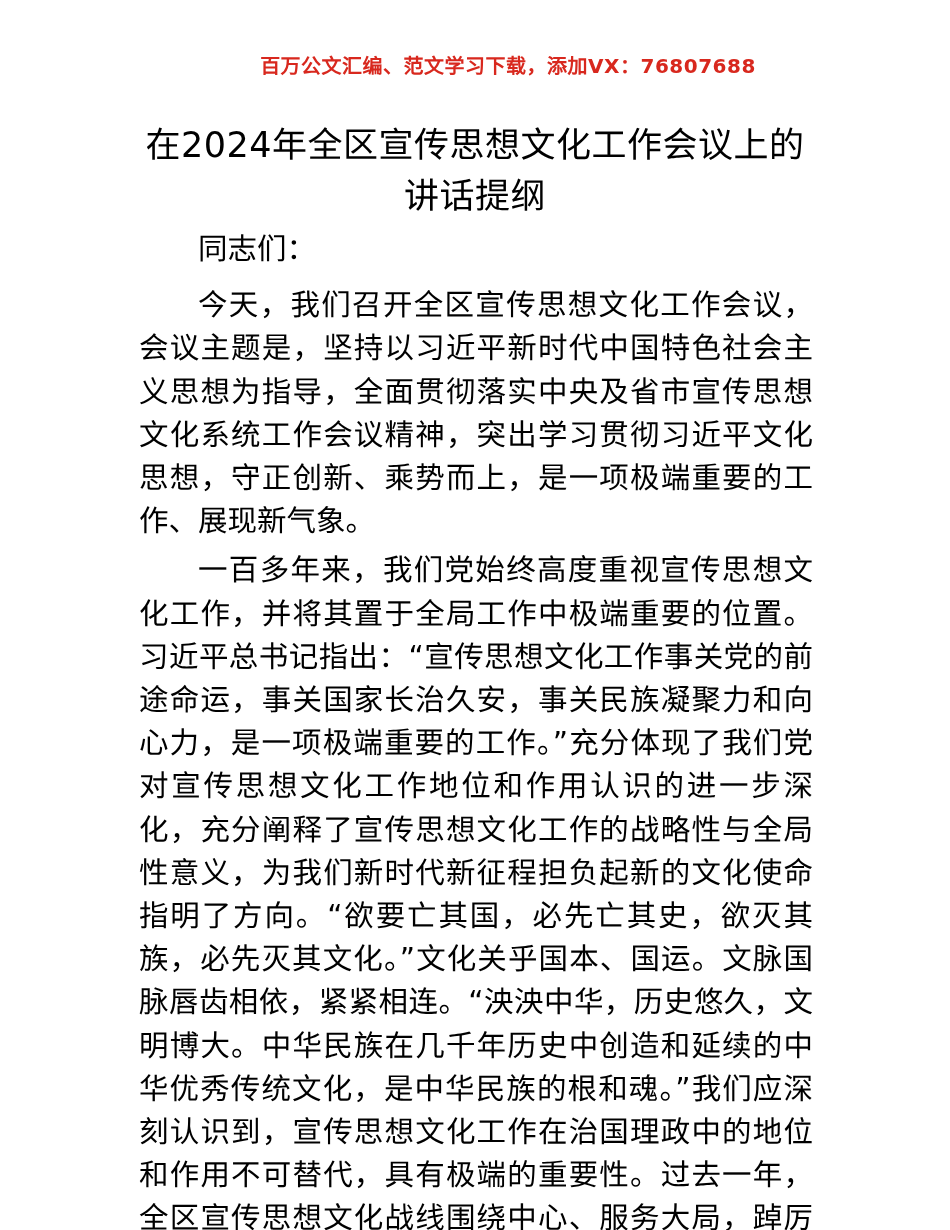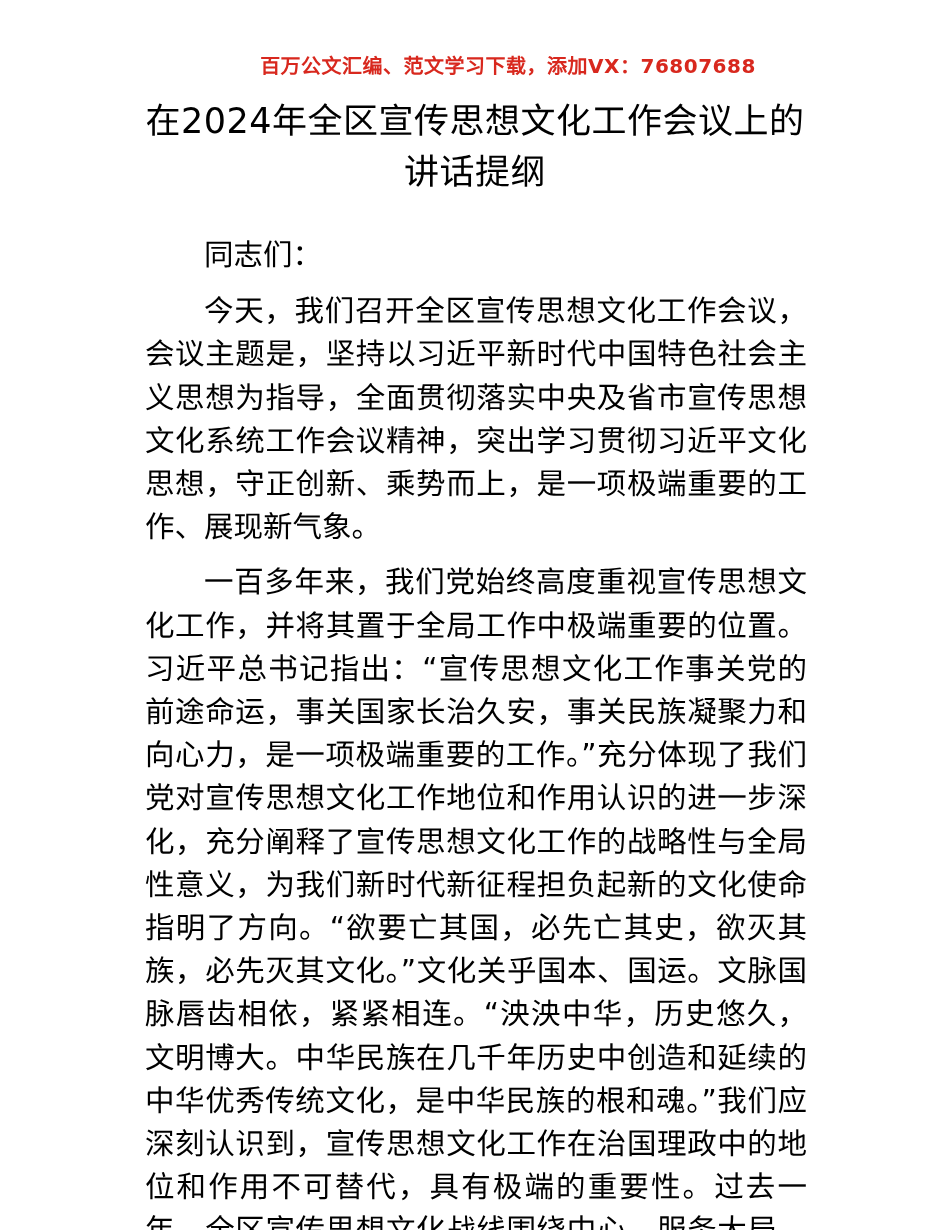--- a/index.html
+++ b/index.html
@@ -32,42 +32,42 @@
     font-weight: bold;
     line-height: 28px;
     letter-spacing: 0.5px;
     white-space: nowrap;
     padding-left: 33px;
   }
 
   
   .doc-title {
     position: absolute;
-    top: 96px;
+    top: 120px;
     left: 133px;
     width: 684px;
     text-align: center;
     font-size: 35px;
     font-weight: normal;
     line-height: 51px;
     letter-spacing: 0.5px;
     color: #000000;
     margin: 0;
   }
 
   
   .body-area {
     position: absolute;
     top: 222px;
     left: 133px;
     width: 686px;
   }
 
   .para {
-    margin: 12px;
+    margin: 6px;
     color: #000000;
     font-size: 29.5px;
     line-height: 43.2px;
     text-align: justify;
     text-justify: inter-character;
     text-indent: 59px;
     letter-spacing: 0px;
     word-break: break-all;
   }
 

